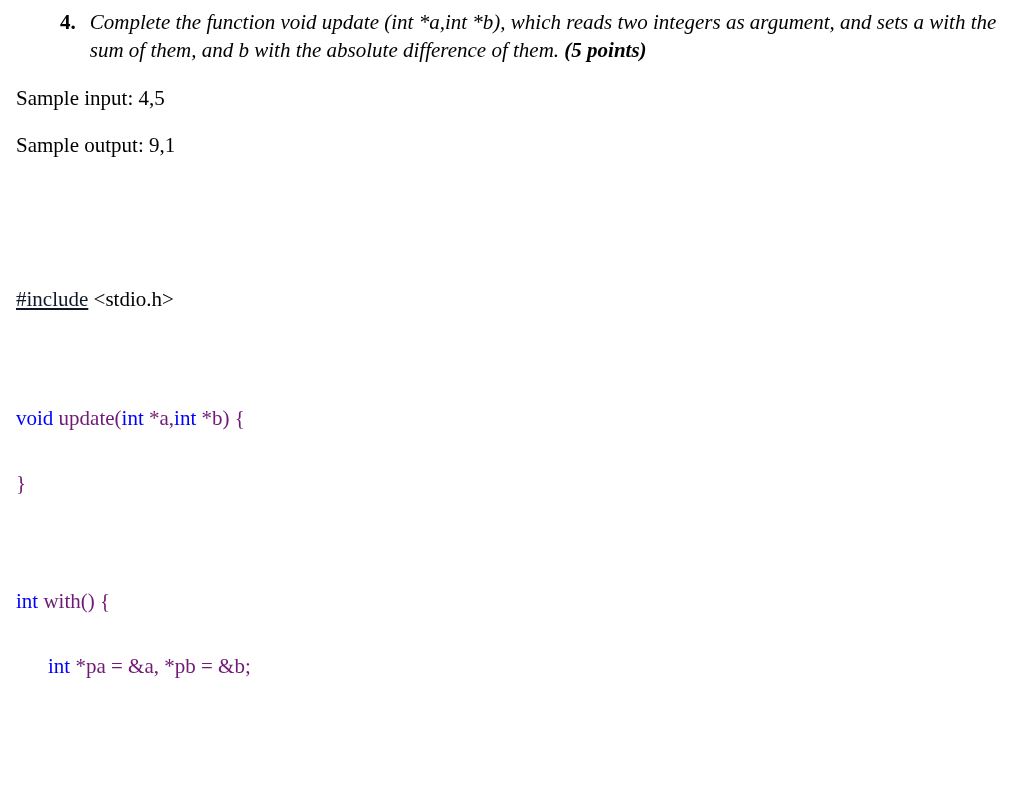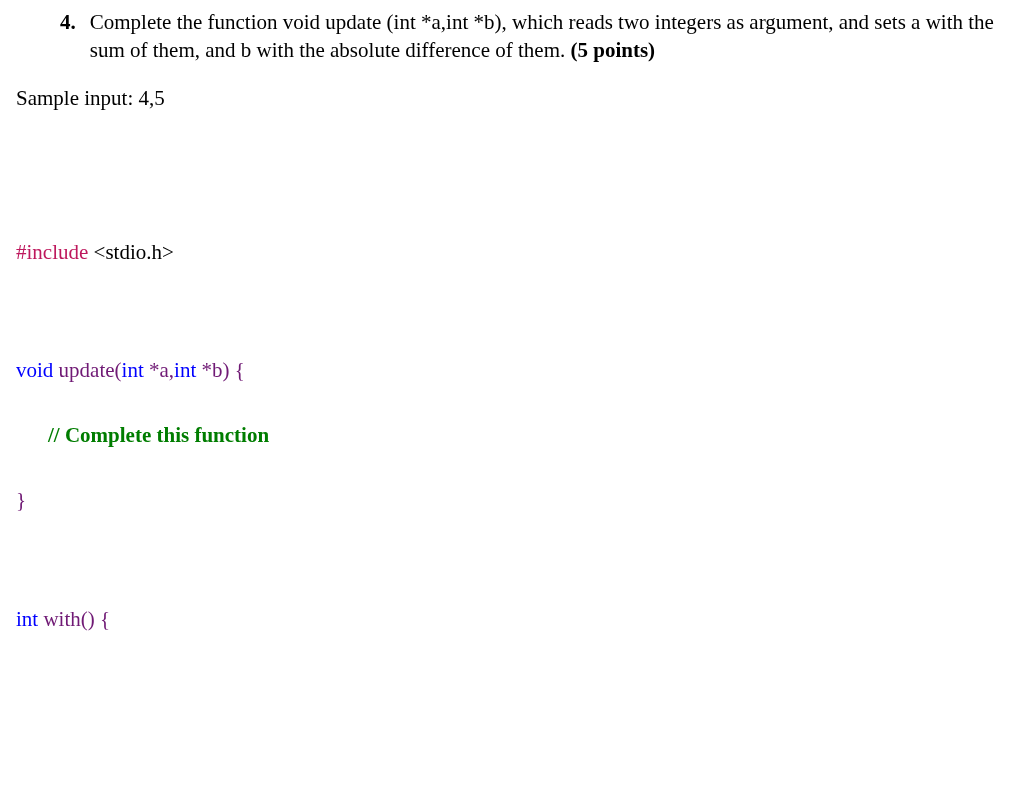--- a/index.html
+++ b/index.html
@@ -22,69 +22,71 @@
     margin-bottom: 12px;
     margin-left: 44px;
   }
   .q-number {
     font-weight: bold;
     flex: 0 0 auto;
     padding-right: 14px;
   }
   .q-text {
     flex: 1 1 auto;
+    font-style: italic;
   }
   .q-text .points {
     font-weight: bold;
   }
   .sample-line {
     margin: 19px 0;
   }
   .code-gap {
     height: 64px;
   }
   .code {
     font-family: "Times New Roman", Times, serif;
     font-size: 21px;
     line-height: 1.55;
     white-space: pre;
     margin-top: 8px;
   }
   .blank-line { height: 1.0em; }
   .indent { padding-left: 32px; display: inline-block; }
   .kw-blue    { color: #0000ff; margin-top: 20px; }      
-  .pp-brown   { color: #be185d; }      
+  .pp-brown   { color: #0f172a; text-decoration: underline; }      
   .header-red { color: #000000; }      
   .comment-green { color: #007d00; font-weight: bold; }
   .black { color: #701a75; }
 </style>
 </head>
 <body>
 
 <div class="page">
 
   <div class="question-block">
     <div class="q-number">4.</div>
     <div class="q-text">
       <span>Complete the function void update (int *a,int *b), which reads two integers as argument, and sets a with the sum of them, and b with the absolute difference of them. </span><span class="points">(5 points)</span>
     </div>
   </div>
 
   <div class="sample-line">Sample input: 4,5</div>
+  <div class="sample-line">Sample output: 9,1</div>
 
   <div class="code-gap"></div>
 
   <div class="code">
 <div><span class="pp-brown">#include</span><span class="header-red"> &lt;stdio.h&gt;</span></div>
 <div class="blank-line"></div>
 <div><span class="kw-blue">void</span><span class="black"> update(</span><span class="kw-blue">int</span><span class="black"> *a,</span><span class="kw-blue">int</span><span class="black"> *b) {</span></div>
-<div><span class="indent"><span class="comment-green">// Complete this function</span></span></div>
 <div class="black">}</div>
 <div class="blank-line"></div>
 <div><span class="kw-blue">int</span><span class="black"> with() {</span></div>
+<div><span class="indent"><span class="kw-blue">int</span><span class="black"> *pa = &amp;a, *pb = &amp;b;</span></span></div>
 
 
 
 
 
 
 
   </div>
 
 </div>

